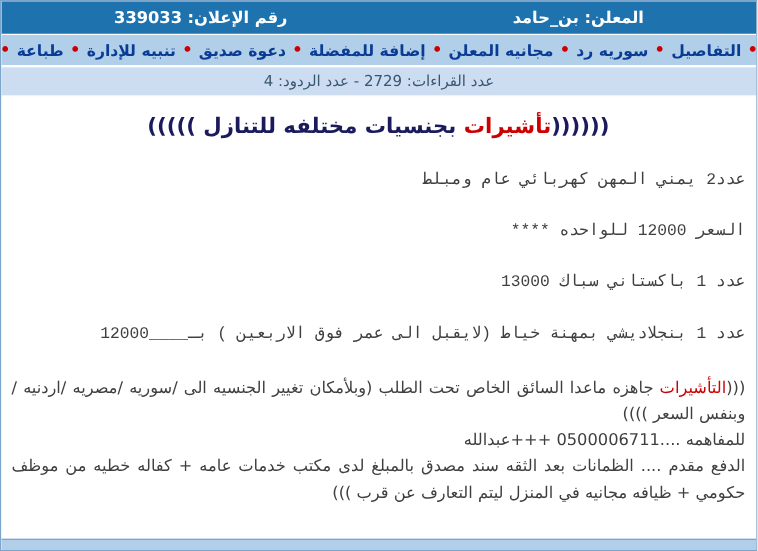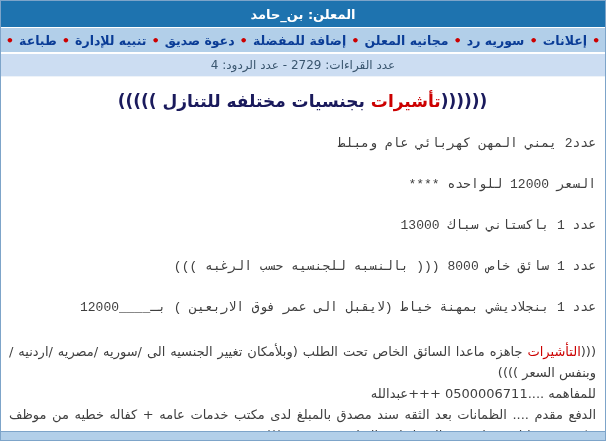--- a/index.html
+++ b/index.html
@@ -53,25 +53,26 @@
     border-top:1px solid var(--border-blue);
   }
 </style>
 </head>
 <body>
 
 <div class="page" dir="rtl">
 
   <div class="topbar">
     <span>المعلن: بن_حامد</span>
+    <span>رقم الإعلان: 339033</span>
   </div>
 
   <div class="navbar">
     <span class="bullet">•</span>
-      <a class="navlink">إعلانات</a>
+      <a class="navlink">التفاصيل</a>
       <span class="bullet">•</span>
       <a class="navlink">سوريه رد</a>
       <span class="bullet">•</span>
       <a class="navlink">مجانيه المعلن</a>
       <span class="bullet">•</span>
       <a class="navlink">إضافة للمفضلة</a>
       <span class="bullet">•</span>
       <a class="navlink">دعوة صديق</a>
       <span class="bullet">•</span>
       <a class="navlink">تنبيه للإدارة</a>
@@ -83,21 +84,20 @@
   <div class="statsbar">
     <span>عدد القراءات: 2729 - عدد الردود: 4</span>
   </div>
 
   <div class="postbody">
     <div class="title"><span>((((((</span><span class="red">تأشيرات</span><span> بجنسيات مختلفه للتنازل </span><span>)))))</span></div>
 
     <p class="item">عدد2 يمني المهن كهربائي عام ومبلط</p>
     <p class="item">السعر 12000 للواحده ****</p>
     <p class="item">عدد 1 باكستاني سباك 13000</p>
-    <p class="item">عدد 1 سائق خاص 8000 ((( بالنسبه للجنسيه حسب الرغبه )))</p>
     <p class="item">عدد 1 بنجلاديشي بمهنة خياط (لايقبل الى عمر فوق الاربعين ) بـ____12000</p>
 
     <div class="footer-block">
       <p class="just"><span>(((</span><span class="red">التأشيرات</span><span> جاهزه ماعدا السائق الخاص تحت الطلب (وبلأمكان تغيير الجنسيه الى /سوريه /مصريه /اردنيه / وبنفس السعر ))))</span></p>
       <p>للمفاهمه ....0500006711 +++عبدالله</p>
       <p class="just">الدفع مقدم .... الظمانات بعد الثقه سند مصدق بالمبلغ لدى مكتب خدمات عامه + كفاله خطيه من موظف حكومي + ظيافه مجانيه في المنزل ليتم التعارف عن قرب )))</p>
 
     </div>
   </div>
 

